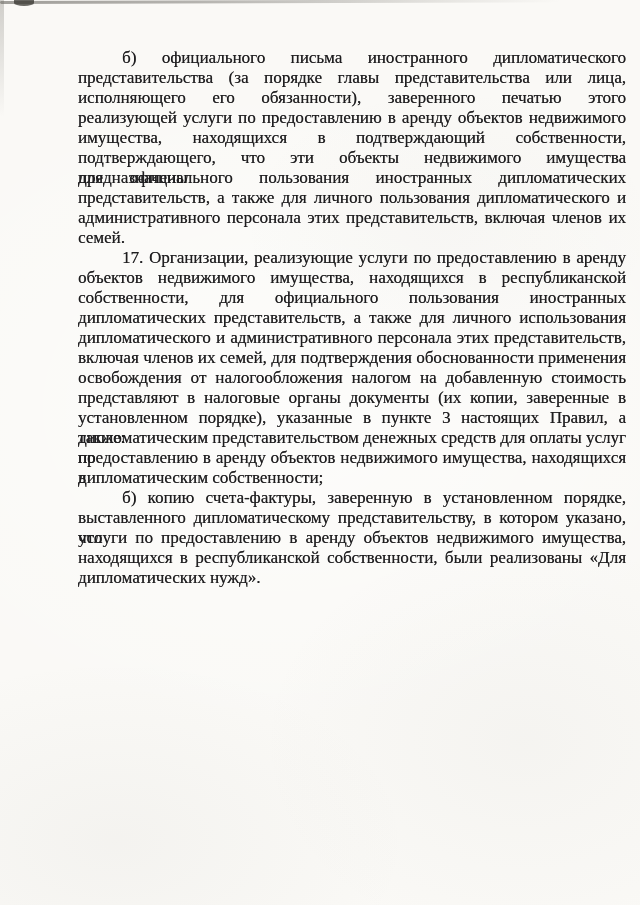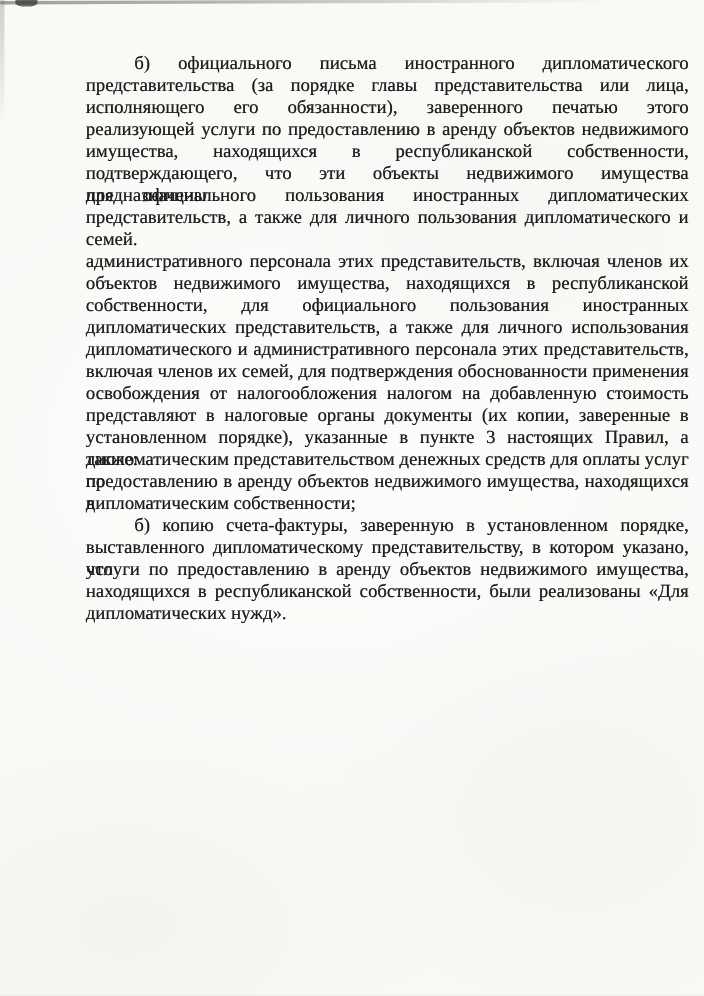--- a/index.html
+++ b/index.html
@@ -85,26 +85,27 @@
 
 <div class="page">
   <div class="scan-edge-top"></div>
   <div class="scan-speck"></div>
   <div class="scan-edge-left"></div>
   <div class="text-block">
       <div class="line para-first">б) официального письма иностранного дипломатического</div>
       <div class="line">представительства (за порядке главы представительства или лица,</div>
       <div class="line">исполняющего его обязанности), заверенного печатью этого</div>
       <div class="line">реализующей услуги по предоставлению в аренду объектов недвижимого</div>
-      <div class="line">имущества, находящихся в республиканской собственности,</div>
+      <div class="line">имущества, находящихся в подтверждающий собственности,</div>
       <div class="line">подтверждающего, что эти объекты недвижимого имущества предназначены</div>
       <div class="line">для официального пользования иностранных дипломатических</div>
       <div class="line">представительств, а также для личного пользования дипломатического и</div>
+      <div class="line">административного персонала этих представительств, включая членов их</div>
       <div class="line para-last">семей.</div>
-      <div class="line">административного персонала этих представительств, включая членов их</div>
+      <div class="line para-first">17. Организации, реализующие услуги по предоставлению в аренду</div>
       <div class="line">объектов недвижимого имущества, находящихся в республиканской</div>
       <div class="line">собственности, для официального пользования иностранных</div>
       <div class="line">дипломатических представительств, а также для личного использования</div>
       <div class="line">дипломатического и административного персонала этих представительств,</div>
       <div class="line">включая членов их семей, для подтверждения обоснованности применения</div>
       <div class="line">освобождения от налогообложения налогом на добавленную стоимость</div>
       <div class="line">представляют в налоговые органы документы (их копии, заверенные в</div>
       <div class="line para-last">установленном порядке), указанные в пункте 3 настоящих Правил, а также:</div>
       <div class="line">дипломатическим представительством денежных средств для оплаты услуг по</div>
       <div class="line">предоставлению в аренду объектов недвижимого имущества, находящихся в</div>

